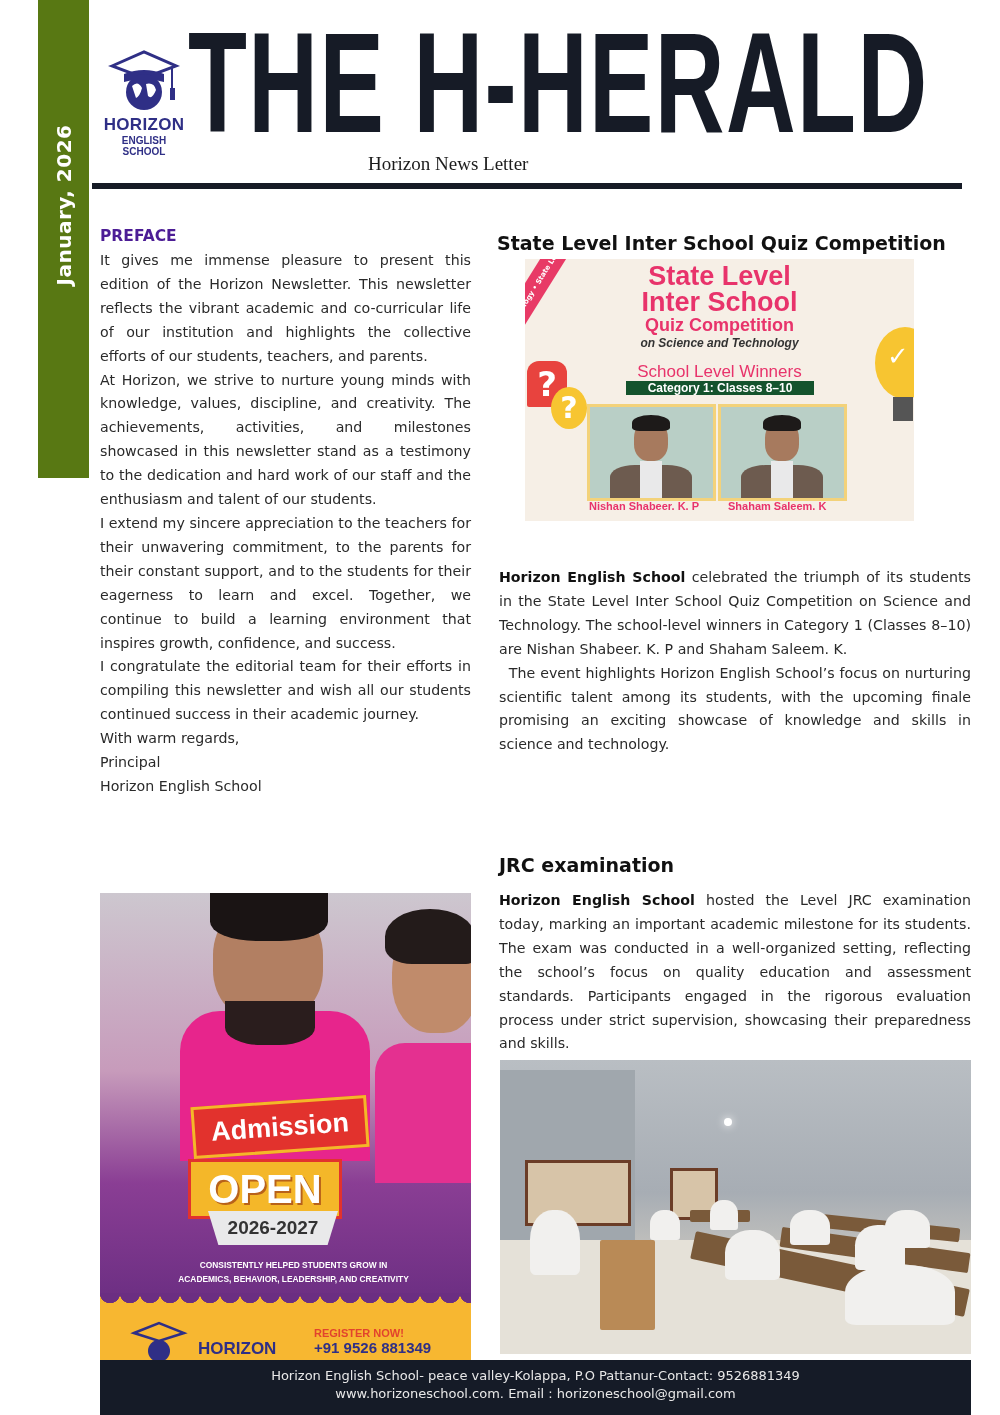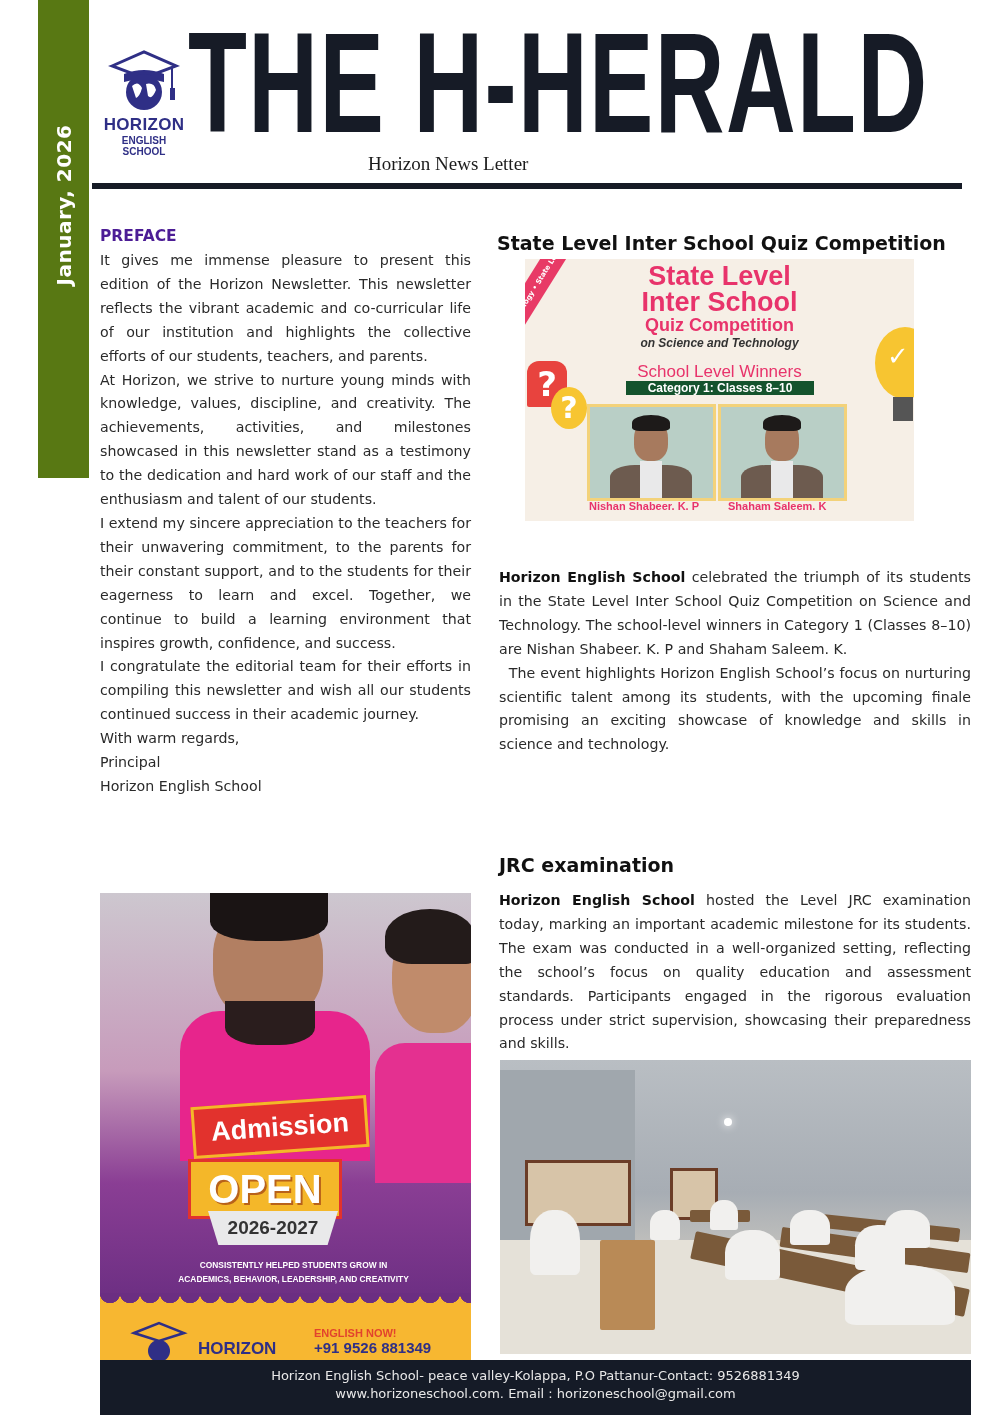--- a/index.html
+++ b/index.html
@@ -174,21 +174,21 @@
     <div>CONSISTENTLY HELPED STUDENTS GROW IN</div>
     <div>ACADEMICS, BEHAVIOR, LEADERSHIP, AND CREATIVITY</div>
   </div>
   <div class="footer-band"></div>
   <div class="scallop"></div>
   <svg class="ad-logo-icon" viewBox="0 0 58 40">
     <polygon points="4,12 29,2 54,12 29,20" fill="none" stroke="#2f2f86" stroke-width="2.5"></polygon>
     <circle cx="29" cy="30" r="11" fill="#2f2f86"></circle>
   </svg>
   <div class="ad-logo-name">HORIZON</div>
-  <div class="register">ENGLISH NOW!</div>
+  <div class="register">REGISTER NOW!</div>
   <div class="phone">+91 9526 881349</div>
 </div>
 
 <div class="abs h2 quiz-title">State Level Inter School Quiz Competition</div>
 <div class="abs poster">
   <div class="ribbon">nology • State Level</div>
   <div class="t1 a">State Level</div>
   <div class="t1 b">Inter School</div>
   <div class="t1 c">Quiz Competition</div>
   <div class="t1 d">on Science and Technology</div>

